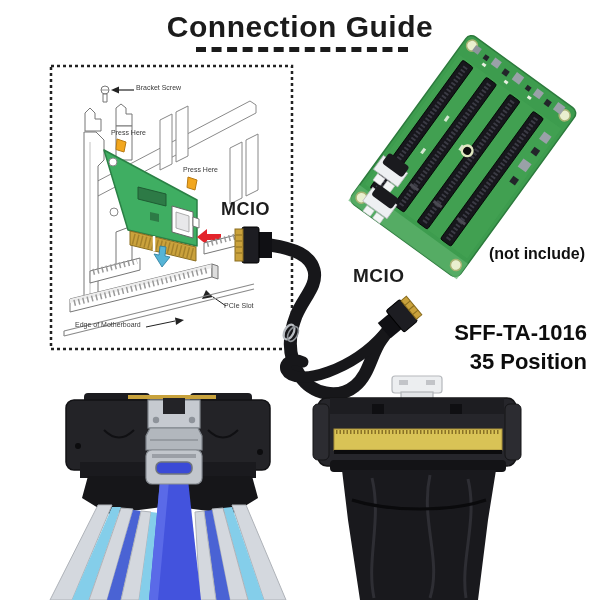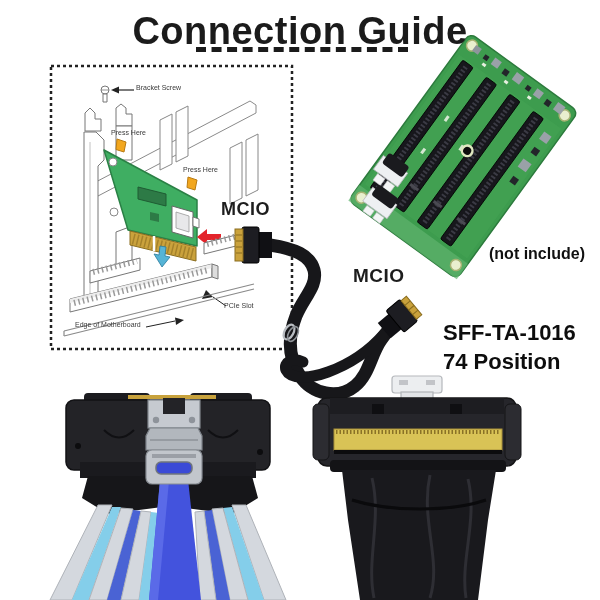--- a/index.html
+++ b/index.html
@@ -3,30 +3,30 @@
 <meta charset="utf-8">
 <style>
   html,body{margin:0;padding:0;background:#fff;}
   #canvas{
     position:relative;width:600px;height:600px;background:#ffffff;overflow:hidden;
     font-family:"Liberation Sans","DejaVu Sans",sans-serif;
   }
   .abs{position:absolute;}
   .title{
     left:0;top:10px;width:600px;text-align:center;
-    font-size:38px;font-weight:bold;color:#1b1b1b;letter-spacing:0.5px;
+    font-size:30px;font-weight:bold;color:#1b1b1b;letter-spacing:0.5px;
   }
   .title-underline{
     left:196px;top:47px;width:212px;height:0;
     border-top:5px dashed #1b1b1b;
   }
   .mcio-left{left:221px;top:199px;font-size:18px;font-weight:600;color:#1d1d1d;letter-spacing:0.5px;}
   .mcio-right{left:353px;top:265px;font-size:19px;font-weight:600;color:#1d1d1d;letter-spacing:0.5px;}
   .not-include{left:489px;top:245px;font-size:16px;font-weight:bold;color:#111;}
-  .spec{left:443px;width:144px;text-align:left;font-weight:800;color:#0d0d0d;font-size:22px;}
+  .spec{left:443px;width:144px;text-align:right;font-weight:800;color:#0d0d0d;font-size:22px;}
   .spec1{top:320px;}
   .spec2{top:349px;}
   .dlabel{font-size:7px;color:#3a3a3a;white-space:nowrap;}
   .lbl-screw{left:136px;top:84px;}
   .lbl-press1{left:111px;top:129px;}
   .lbl-press2{left:183px;top:166px;}
   .lbl-slot{left:224px;top:302px;}
   .lbl-mobo{left:75px;top:321px;}
   svg{position:absolute;left:0;top:0;}
 </style>
@@ -303,14 +303,14 @@
   <div class="abs dlabel lbl-screw">Bracket Screw</div>
   <div class="abs dlabel lbl-press1">Press Here</div>
   <div class="abs dlabel lbl-press2">Press Here</div>
   <div class="abs dlabel lbl-slot">PCIe Slot</div>
   <div class="abs dlabel lbl-mobo">Edge of Motherboard</div>
 
   <div class="abs mcio-left">MCIO</div>
   <div class="abs mcio-right">MCIO</div>
   <div class="abs not-include">(not include)</div>
   <div class="abs spec spec1">SFF-TA-1016</div>
-  <div class="abs spec spec2">74 Position</div>
+  <div class="abs spec spec2">35 Position</div>
 </div>
 
 </body></html>

